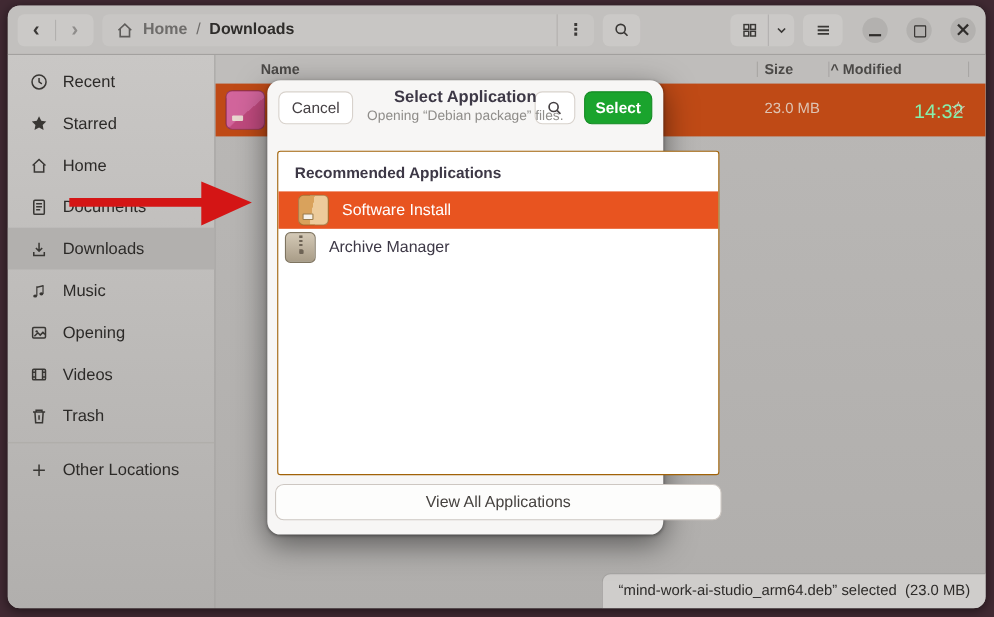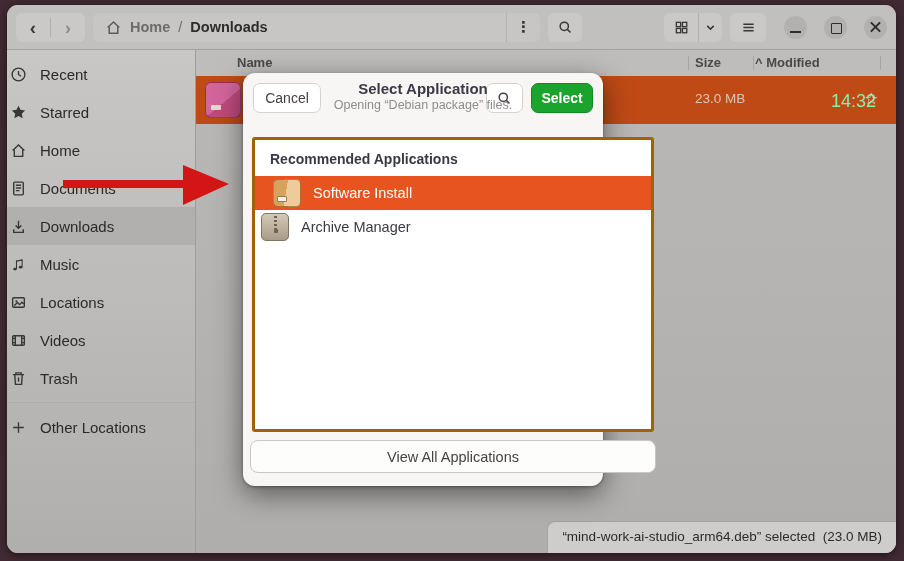--- a/index.html
+++ b/index.html
@@ -38,21 +38,21 @@
   .wc{width:23px;height:23px;border-radius:50%;background:#b3b1af;position:relative;}
   .wc-min::after{content:"";position:absolute;left:6px;top:15px;width:11px;height:2px;background:#2f2d2b;}
   .wc-max::after{content:"";position:absolute;left:7px;top:7px;width:9px;height:9px;border:1.6px solid #2f2d2b;border-radius:1px;}
   .wc-close::before,.wc-close::after{content:"";position:absolute;left:5px;top:10.5px;width:13px;height:2px;background:#2f2d2b;}
   .wc-close::before{transform:rotate(45deg);} .wc-close::after{transform:rotate(-45deg);}
 
   
   .content{display:flex;height:503px;}
   .sidebar{width:189px;background:linear-gradient(#c9c7c5,#b1afad);border-right:1px solid #9f9d9b;
            padding-top:5px;display:flex;flex-direction:column;}
-  .side-item{height:38px;display:flex;align-items:center;padding-left:3px;gap:13px;
+  .side-item{height:38px;display:flex;align-items:center;padding-left:20px;gap:13px;
              font-size:15px;color:#2c2a28;}
   .side-item.selected{background:#b2b0ae;}
   .side-sep{height:1px;background:#aeaca9;margin:5px 0;}
   .sicon{width:17px;height:17px;flex:0 0 auto;color:#393734;}
 
   .main{flex:1;position:relative;background:linear-gradient(#bab8b6,#b0aeac);}
   .list-header{position:relative;height:26px;background:#bfbdbb;font-size:13px;font-weight:bold;color:#4b4947;}
   .lh-label{position:absolute;top:5px;}
   .lh-name{left:10px;margin-left:31px;} .lh-size{left:499px;} .lh-mod{left:559px;}
   .lh-sep{position:absolute;top:6px;width:1px;height:14px;background:#a8a6a4;}
@@ -77,21 +77,21 @@
   .dlg-btn{height:30px;border-radius:7px;background:#ffffff;border:1px solid #d8d2cc;
            display:flex;align-items:center;justify-content:center;font-size:14px;color:#454043;}
   .btn-cancel{width:68px;}
   .dlg-titles{position:absolute;left:0;right:0;top:7px;text-align:center;pointer-events:none;}
   .dlg-title{font-size:15px;font-weight:bold;color:#3d3846;}
   .dlg-subtitle{font-size:12.5px;color:#8f8d8a;margin-top:1px;}
   .dlg-header-right{margin-left:auto;display:flex;gap:8px;justify-content:center;}
   .btn-dlg-search{width:37px;}
   .btn-select{width:62px;background:#1aa42d;border:1px solid #148a24;color:#ffffff;font-weight:bold;}
   .app-list{position:absolute;left:9px;top:64px;width:402px;height:295px;background:#ffffff;
-            border:3px solid #a16207;border-radius:3px;overflow:hidden;}
+            border:1px solid #a16207;border-radius:3px;overflow:hidden;}
   .list-section{padding:11px 15px 9px 15px;font-size:14px;font-weight:bold;color:#3d3846;}
   .app-row{height:34px;display:flex;align-items:center;padding-left:6px;gap:12px;font-size:14.5px;color:#3d3846;}
   .app-row.selected{background:#e85420;color:#ffffff;padding-left:18px;}
   .icon-deb-installer{width:28px;height:28px;border-radius:5px;position:relative;flex:0 0 auto;
        background:linear-gradient(100deg,#d9a25c 0 46%,#edcb9b 46% 100%);
        border:1px solid rgba(125,75,20,.55);}
   .icon-deb-installer::after{content:"";position:absolute;left:3px;bottom:4px;width:8px;height:4px;
        background:#f5f1ea;border:1px solid #9a7a4a;border-radius:1px;}
   .icon-archive{width:28px;height:28px;border-radius:5px;position:relative;flex:0 0 auto;
        background:linear-gradient(#d4c9b6,#a89c87);border:1px solid #7e7460;}
@@ -220,21 +220,21 @@
               <ellipse cx="10" cy="10.5" rx="1.7" ry="1.3"></ellipse>
           </svg>
           <span>Music</span>
         </div>
         <div class="side-item">
           <svg class="sicon" viewBox="0 0 16 16" fill="none" stroke="currentColor" stroke-width="1.3">
             <rect x="2.5" y="3.5" width="11" height="9" rx="1"></rect>
             <circle cx="6" cy="6.8" r="1" fill="currentColor" stroke="none"></circle>
             <path d="M4 11l3-3 2 2 2.3-2.3 1.7 1.7"></path>
           </svg>
-          <span>Locations</span>
+          <span>Opening</span>
         </div>
         <div class="side-item">
           <svg class="sicon" viewBox="0 0 16 16" fill="none" stroke="currentColor" stroke-width="1.3">
             <rect x="2.5" y="3.5" width="11" height="9" rx="1"></rect>
             <path d="M5 3.5v9M11 3.5v9M2.5 6h2.5M2.5 10h2.5M11 6h2.5M11 10h2.5"></path>
           </svg>
           <span>Videos</span>
         </div>
         <div class="side-item">
           <svg class="sicon" viewBox="0 0 16 16" fill="none" stroke="currentColor" stroke-width="1.3">

